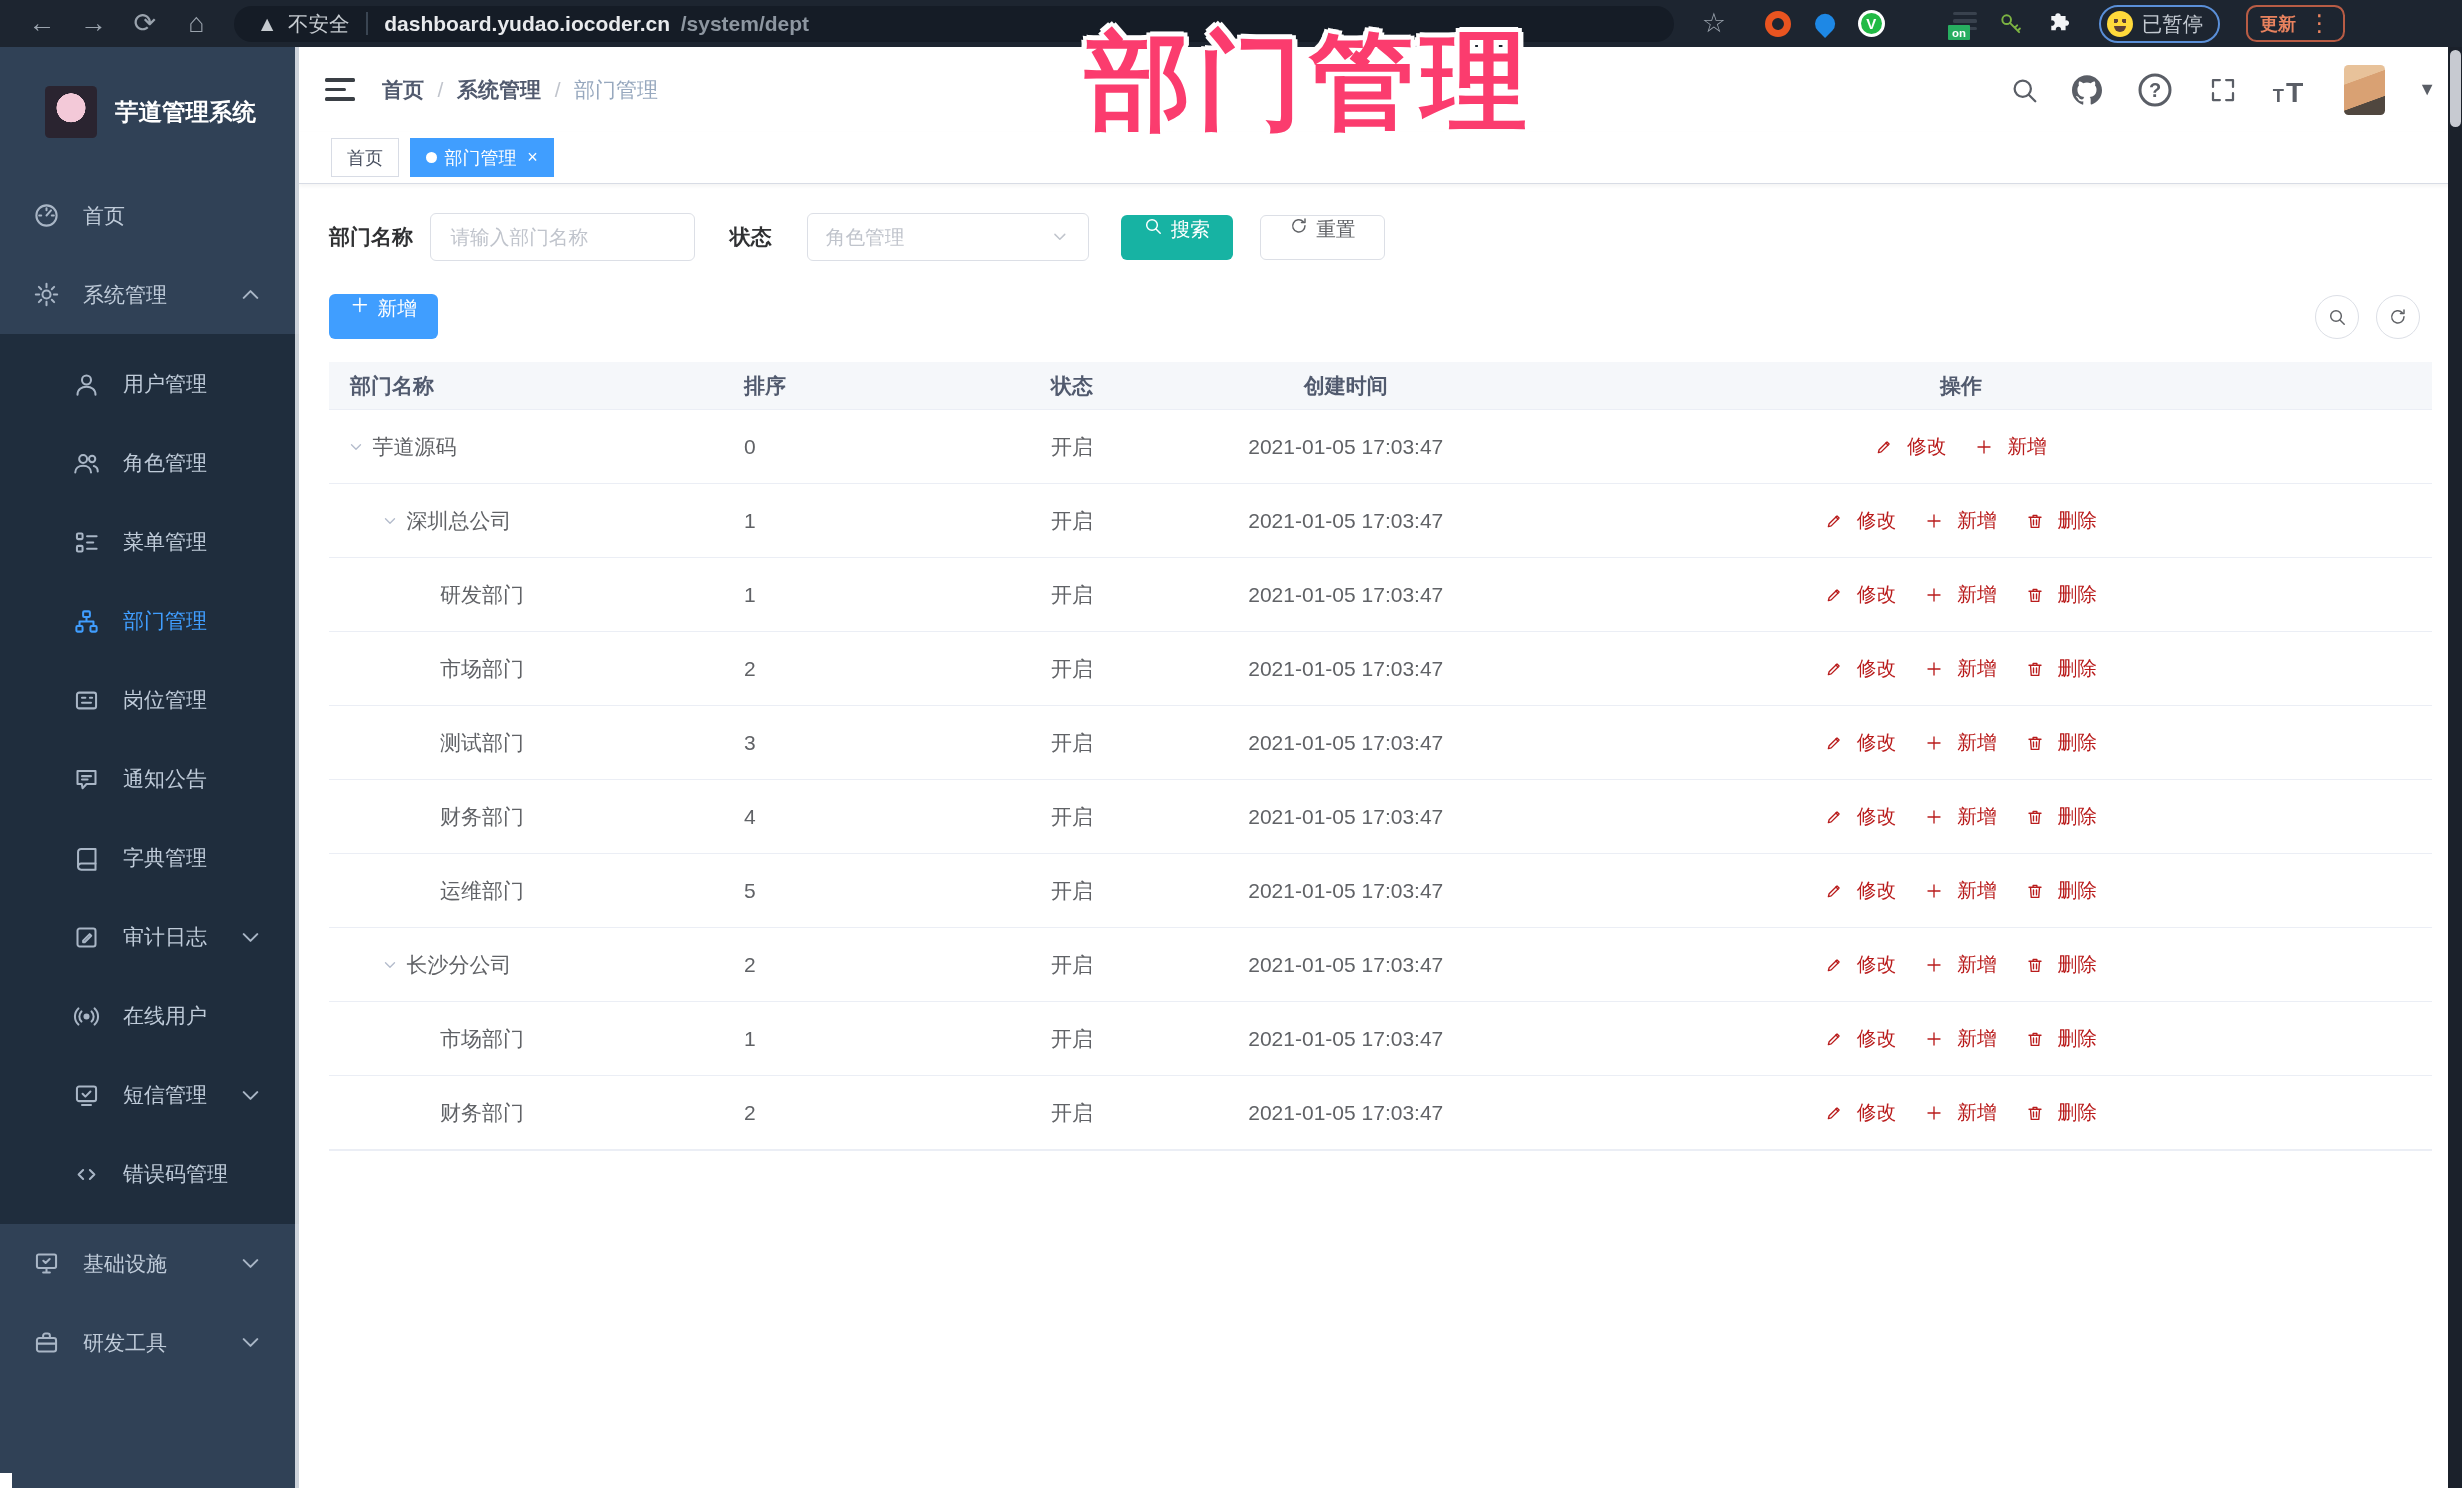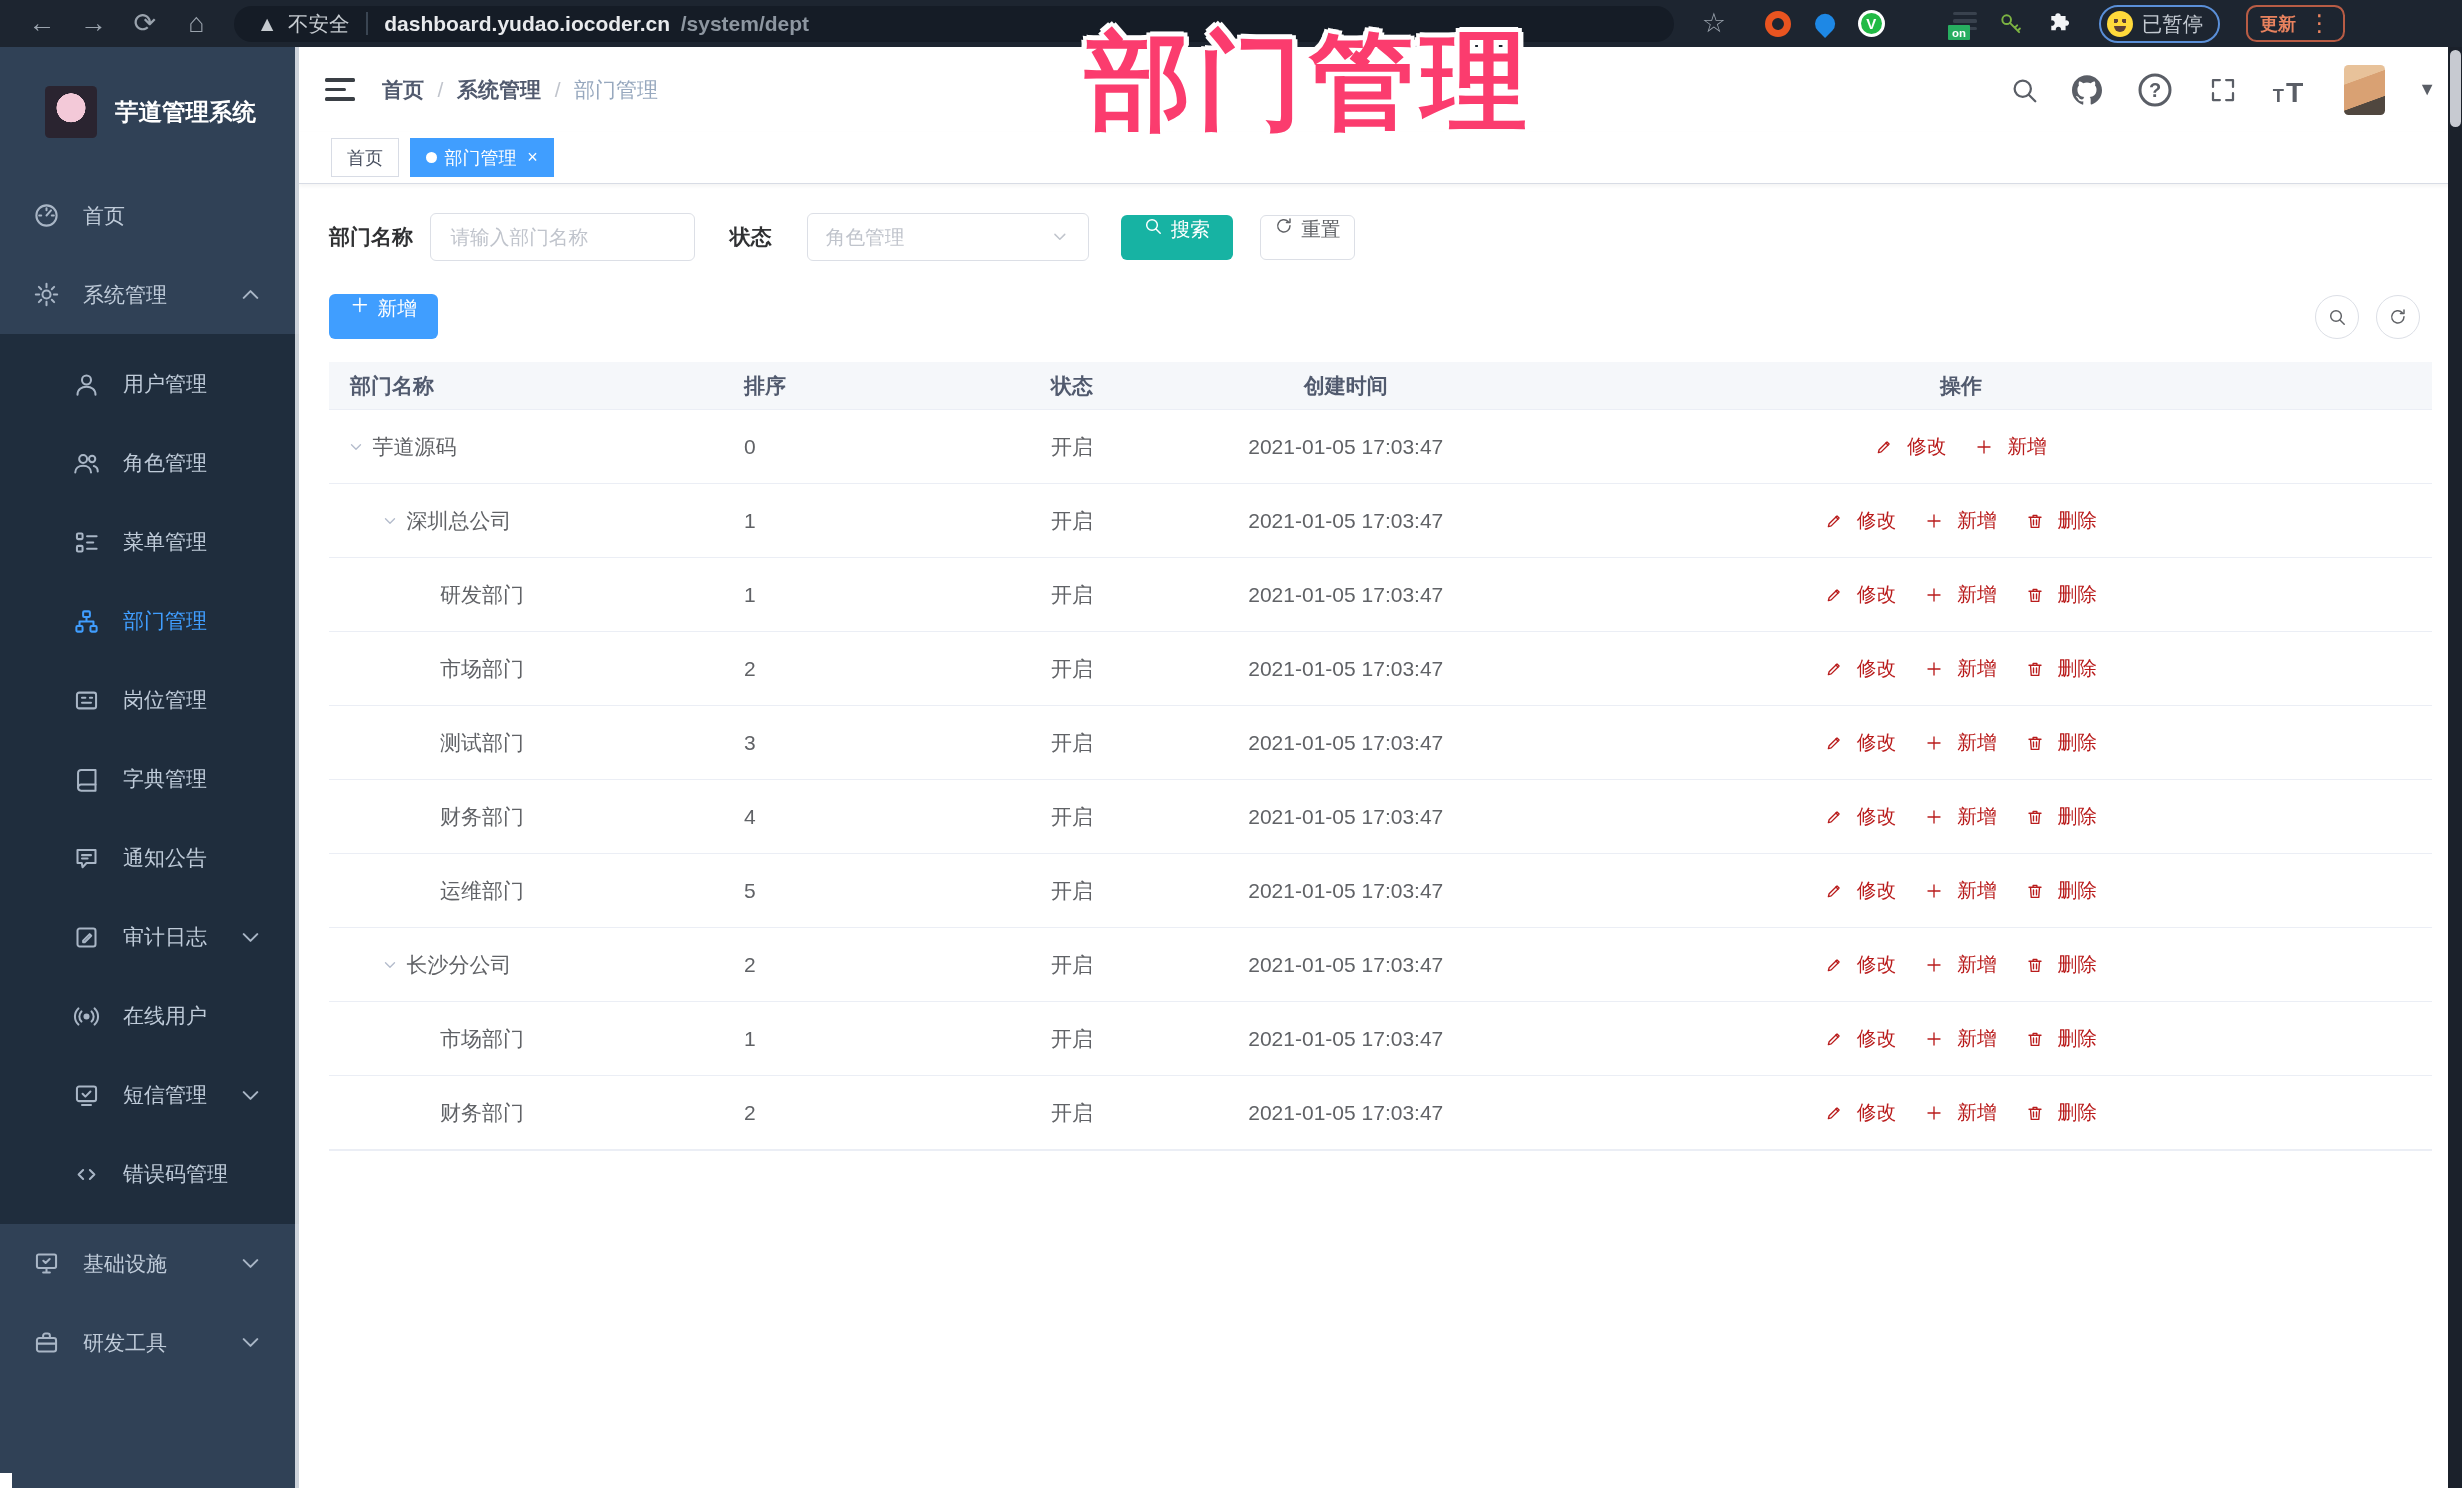--- a/index.html
+++ b/index.html
@@ -87,21 +87,21 @@
   .filter-row { margin-top:29px; display:flex; align-items:center; }
   .f-label { font-size:21px; font-weight:700; color:#303133; }
   .f-input { margin-left:16.7px; width:265px; height:48px; border:0.8px solid #dcdfe6; border-radius:6px; font-size:19.7px; padding:0 19.7px; color:#606266; outline:none; font-family:inherit; }
   .f-input::placeholder { color:#c0c4cc; }
   .f-select { margin-left:35px; width:282px; height:48px; border:0.8px solid #dcdfe6; border-radius:6px; display:flex; align-items:center; padding:0 18px; }
   .f-placeholder { color:#c0c4cc; font-size:19.7px; }
   .f-select .svg-icon { margin-left:auto; color:#c0c4cc; font-size:19.7px; }
   .btn { height:45px; border-radius:6px; display:flex; align-items:flex-start; justify-content:center; gap:7.6px; font-size:19.7px; cursor:pointer; border:0.8px solid transparent; }
   .btn .svg-icon { font-size:19.7px; }
   .btn-search { margin-left:32px; width:112px; background:#17b3a3; color:#fff; }
-  .btn-reset { margin-left:27px; width:95px; background:#fff; border-color:#dcdfe6; color:#606266; }
+  .btn-reset { margin-left:27px; width:125px; background:#fff; border-color:#dcdfe6; color:#606266; }
   .toolbar-row { margin-top:33px; display:flex; align-items:center; }
   .btn-add { width:109px; background:#409eff; color:#fff; }
   .circle-btns { margin-left:auto; display:flex; gap:16.7px; margin-right:12px; }
   .circle-btn { width:44px; height:44px; border-radius:50%; border:0.8px solid #dcdfe6; display:flex; align-items:center; justify-content:center; color:#606266; font-size:19.7px; background:#fff; cursor:pointer; }
 
   
   .table { margin-top:23px; border-bottom:0.8px solid #ebeef5; }
   .t-head { display:flex; background:#f5f7fa; height:48px; align-items:center; border-bottom:0.8px solid #ebeef5; }
   .t-row { display:flex; height:74px; align-items:center; border-bottom:0.8px solid #ebeef5; }
   .cell { font-size:21px; color:#606266; overflow:hidden; white-space:nowrap; }
@@ -268,34 +268,34 @@
               <svg viewBox="0 0 24 24" fill="none" stroke="currentColor" stroke-width="1.8" stroke-linecap="round" stroke-linejoin="round">
                 <rect x="3.5" y="5" width="17" height="14" rx="2"></rect>
                 <path d="M8 9.5h3M8 14h8M15 9.5h2"></path>
               </svg>
             </span>
             <span>岗位管理</span>
           </div>
           <div class="menu-item">
             <span class="svg-icon">
               <svg viewBox="0 0 24 24" fill="none" stroke="currentColor" stroke-width="1.8" stroke-linecap="round" stroke-linejoin="round">
+                <path d="M4 4.5h16v11.5h-8l-3.5 3.8-.7-3.8H4z"></path>
+                <path d="M8 9h8M8 12h5"></path>
+              </svg>
+            </span>
+            <span>通知公告</span>
+          </div>
+          <div class="menu-item">
+            <span class="svg-icon">
+              <svg viewBox="0 0 24 24" fill="none" stroke="currentColor" stroke-width="1.8" stroke-linecap="round" stroke-linejoin="round">
                 <path d="M4.5 19.2A2.7 2.7 0 0 1 7.2 16.5H20V3.5H7.2A2.7 2.7 0 0 0 4.5 6.2v13z"></path>
                 <path d="M4.5 19.2A2.7 2.7 0 0 0 7.2 21.9H20v-5.4"></path>
               </svg>
             </span>
             <span>字典管理</span>
-          </div>
-          <div class="menu-item">
-            <span class="svg-icon">
-              <svg viewBox="0 0 24 24" fill="none" stroke="currentColor" stroke-width="1.8" stroke-linecap="round" stroke-linejoin="round">
-                <path d="M4 4.5h16v11.5h-8l-3.5 3.8-.7-3.8H4z"></path>
-                <path d="M8 9h8M8 12h5"></path>
-              </svg>
-            </span>
-            <span>通知公告</span>
           </div>
           <div class="menu-item">
             <span class="svg-icon">
               <svg viewBox="0 0 24 24" fill="none" stroke="currentColor" stroke-width="1.8" stroke-linecap="round" stroke-linejoin="round">
                 <rect x="4" y="4" width="16" height="16" rx="2"></rect>
                 <path d="M9 14.8l5.8-5.8 1.4 1.4-5.8 5.8H9z"></path>
               </svg>
             </span>
             <span>审计日志</span>
             <span class="menu-caret svg-icon">

